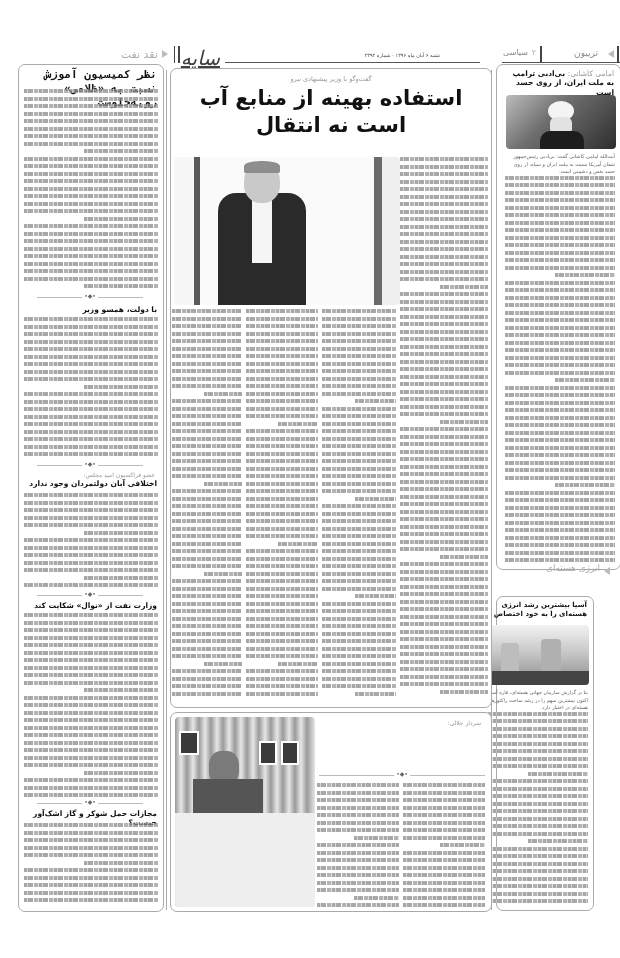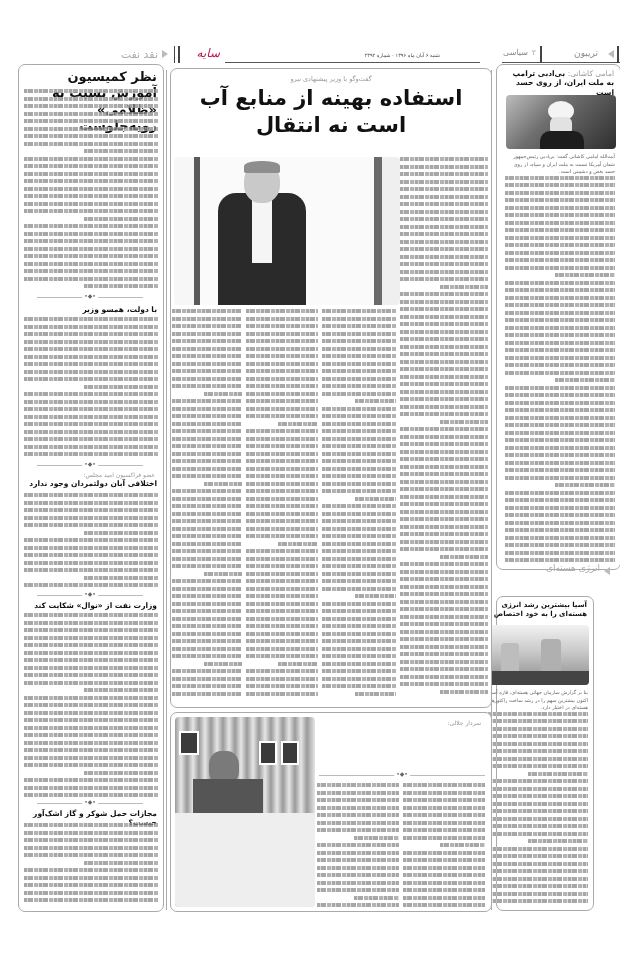--- a/index.html
+++ b/index.html
@@ -6,21 +6,21 @@
   html, body { width: 620px; height: 958px; background: #ffffff; overflow: hidden; }
   body { font-family: "DejaVu Sans", sans-serif; color: #222; position: relative; direction: rtl; }
 
   .page { position: absolute; left: 0; top: 0; width: 620px; height: 958px; }
 
   
   .masthead { position: absolute; top: 46px; left: 30px; width: 590px; height: 18px; }
   .mh-rule { position: absolute; top: 16px; height: 1px; background: #555; }
   .mh-item { position: absolute; top: 2px; font-size: 8px; color: #888; white-space: nowrap; }
   .mh-bar { position: absolute; top: 0; width: 2px; height: 17px; background: #444; }
-  .mh-logo { position: absolute; top: 0; font-family: "DejaVu Serif", serif; font-size: 12px; font-style: italic; color: #be185d; }
+  .mh-logo { position: absolute; top: 0; font-family: "DejaVu Serif", serif; font-size: 20px; font-style: italic; color: #404040; text-decoration: underline; }
   .mh-date { position: absolute; top: 6px; font-size: 5px; color: #444; white-space: nowrap; }
   .tri { display: inline-block; width: 0; height: 0; border-top: 4px solid transparent; border-bottom: 4px solid transparent; border-left: 6px solid #bbb; vertical-align: middle; }
   .tri.left { border-left: none; border-right: 6px solid #bbb; }
 
   
   .box { position: absolute; border: 1px solid #aaa; border-radius: 7px; background: #fff; }
   .txt { position: absolute; overflow: hidden; }
   .line { height: 4px; margin-bottom: 3.5px; background: repeating-linear-gradient(90deg, #8a8a8a 0 3px, #c9c9c9 3px 4px, #8a8a8a 4px 9px, #fff 9px 10px, #9a9a9a 10px 14px, #d6d6d6 14px 15px); opacity: .75; }
   .line.short { width: 55%; margin-right: 0; }
 
@@ -478,21 +478,21 @@
           <div class="line"></div>
           <div class="line short"></div>
           <div class="line"></div>
         </div>
       </div>
   </div>
 
   <div class="vbar" style="left:166px; top:70px; height:840px; width:1px; background:#aaa;"></div>
 
   <div class="box" style="left:18px; top:64px; width:146px; height:848px;">
-    <div class="hd" style="position:absolute; right:6px; top:4px; width:132px; font-size:13px;">نظر کمیسیون آموزش نسبت به «ظلامی» رویه‌جلوست</div>
+    <div class="hd" style="position:absolute; right:6px; top:4px; width:132px; font-size:11px;font-family:Liberation Mono, monospace;">نظر کمیسیون آموزش نسبت به «ظلامی» رویه‌جلوست</div>
     <div class="txt" style="right:5px; top:24px; width:134px; height:204px;">
         <div id="l1">
           <div class="line"></div>
           <div class="line"></div>
           <div class="line"></div>
           <div class="line"></div>
           <div class="line"></div>
           <div class="line"></div>
           <div class="line"></div>
           <div class="line"></div>

